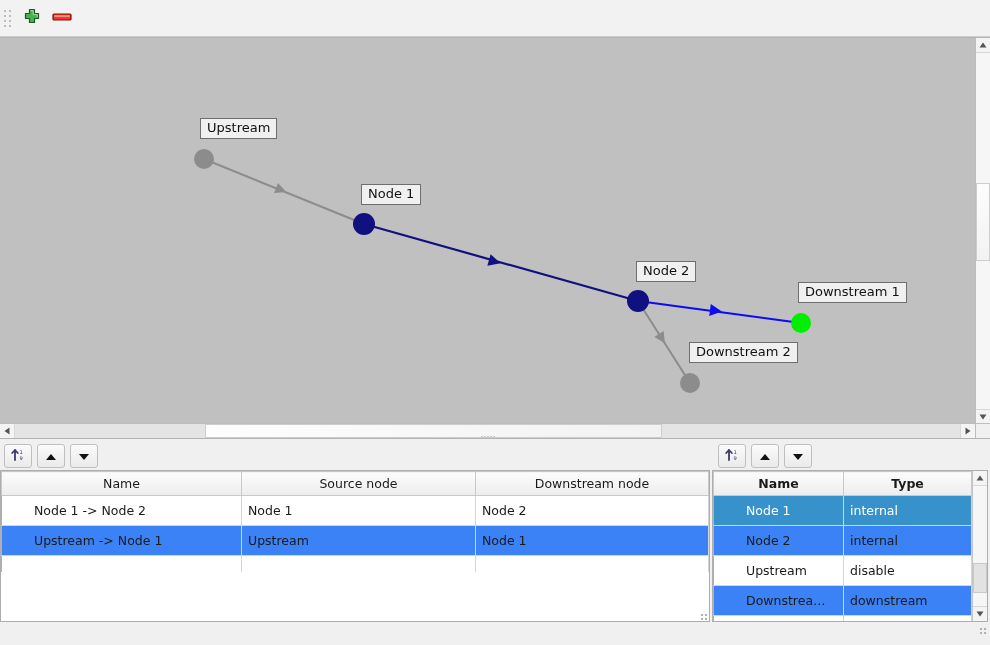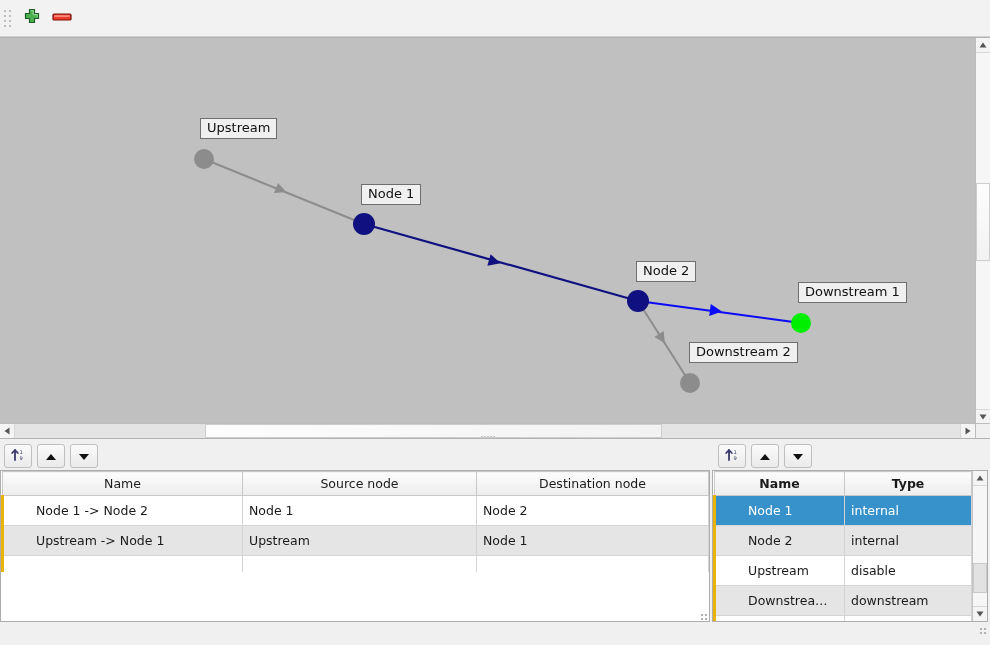--- a/index.html
+++ b/index.html
@@ -220,22 +220,22 @@
     border-left: none;
     border-top: none;
     height: 29px;
     padding: 0 6px;
     font-size: 12.5px;
     color: #1a1a1a;
     overflow: hidden;
     white-space: nowrap;
     text-overflow: ellipsis;
   }
-  table.grid td:first-child { border-left: 3px solid #eab308; padding-left: 32px; }
-  table.grid tr.alt td { background: #e5e5e5; }
+  table.grid td:first-child { border-left: 1px solid #eab308; padding-left: 32px; }
+  table.grid tr.alt td { background: #3b82f6; }
   table.grid tr.sel td { background: #3792cb; color: #ffffff; }
   table.grid tr.empty td { height: 16px; border-bottom: none; background: #ffffff; }
 
   .table-frame {
     position: relative;
     border: 1px solid #adadad;
     background: #fff;
     box-sizing: border-box;
     overflow: hidden;
   }
@@ -409,21 +409,21 @@
       <table class="grid">
         <colgroup>
             <col style="width:240px">
             <col style="width:234px">
             <col>
           </colgroup>
         <thead>
           <tr>
             <th>Name</th>
             <th>Source node</th>
-            <th>Destination node</th>
+            <th>Downstream node</th>
           </tr>
         </thead>
         <tbody>
           <tr>
             <td>Node 1 -&gt; Node 2</td>
             <td>Node 1</td>
             <td>Node 2</td>
           </tr>
           <tr class="alt">
             <td>Upstream -&gt; Node 1</td>

